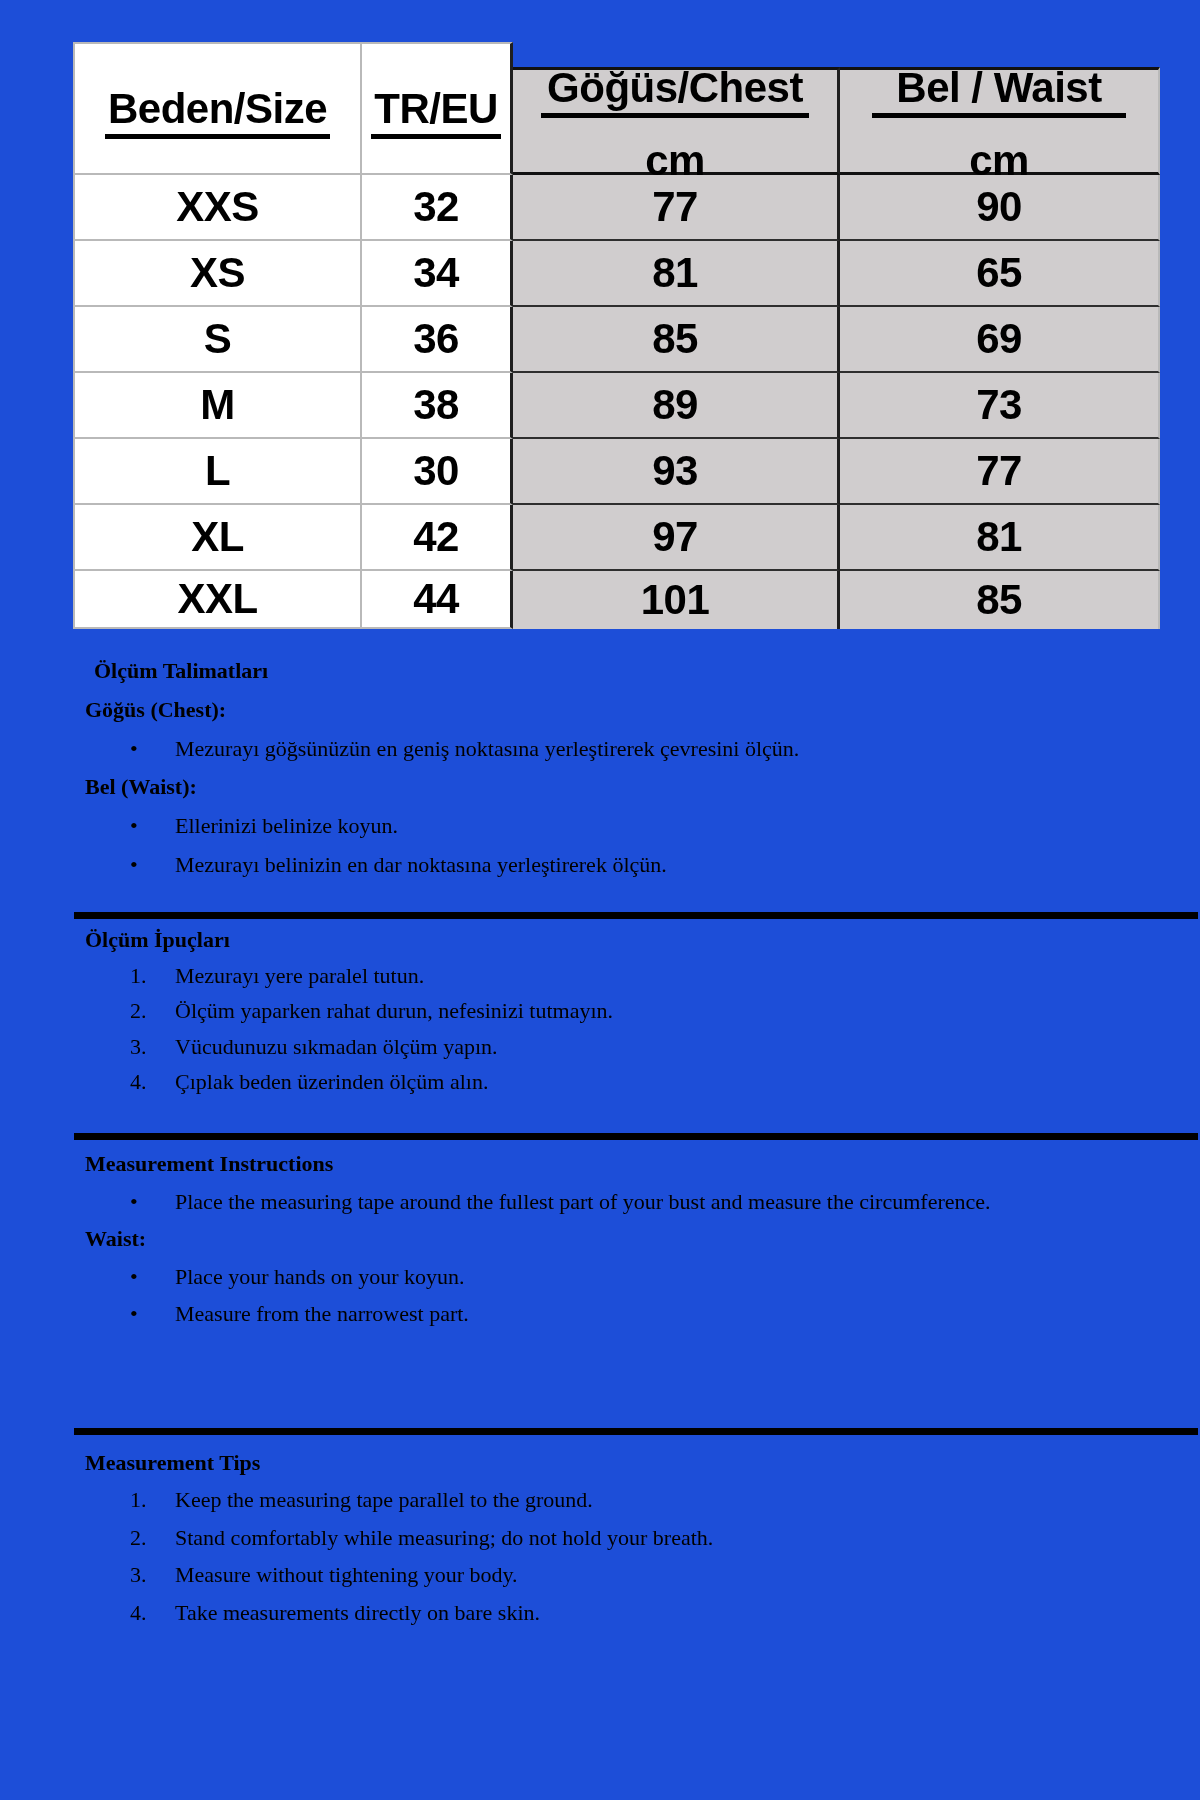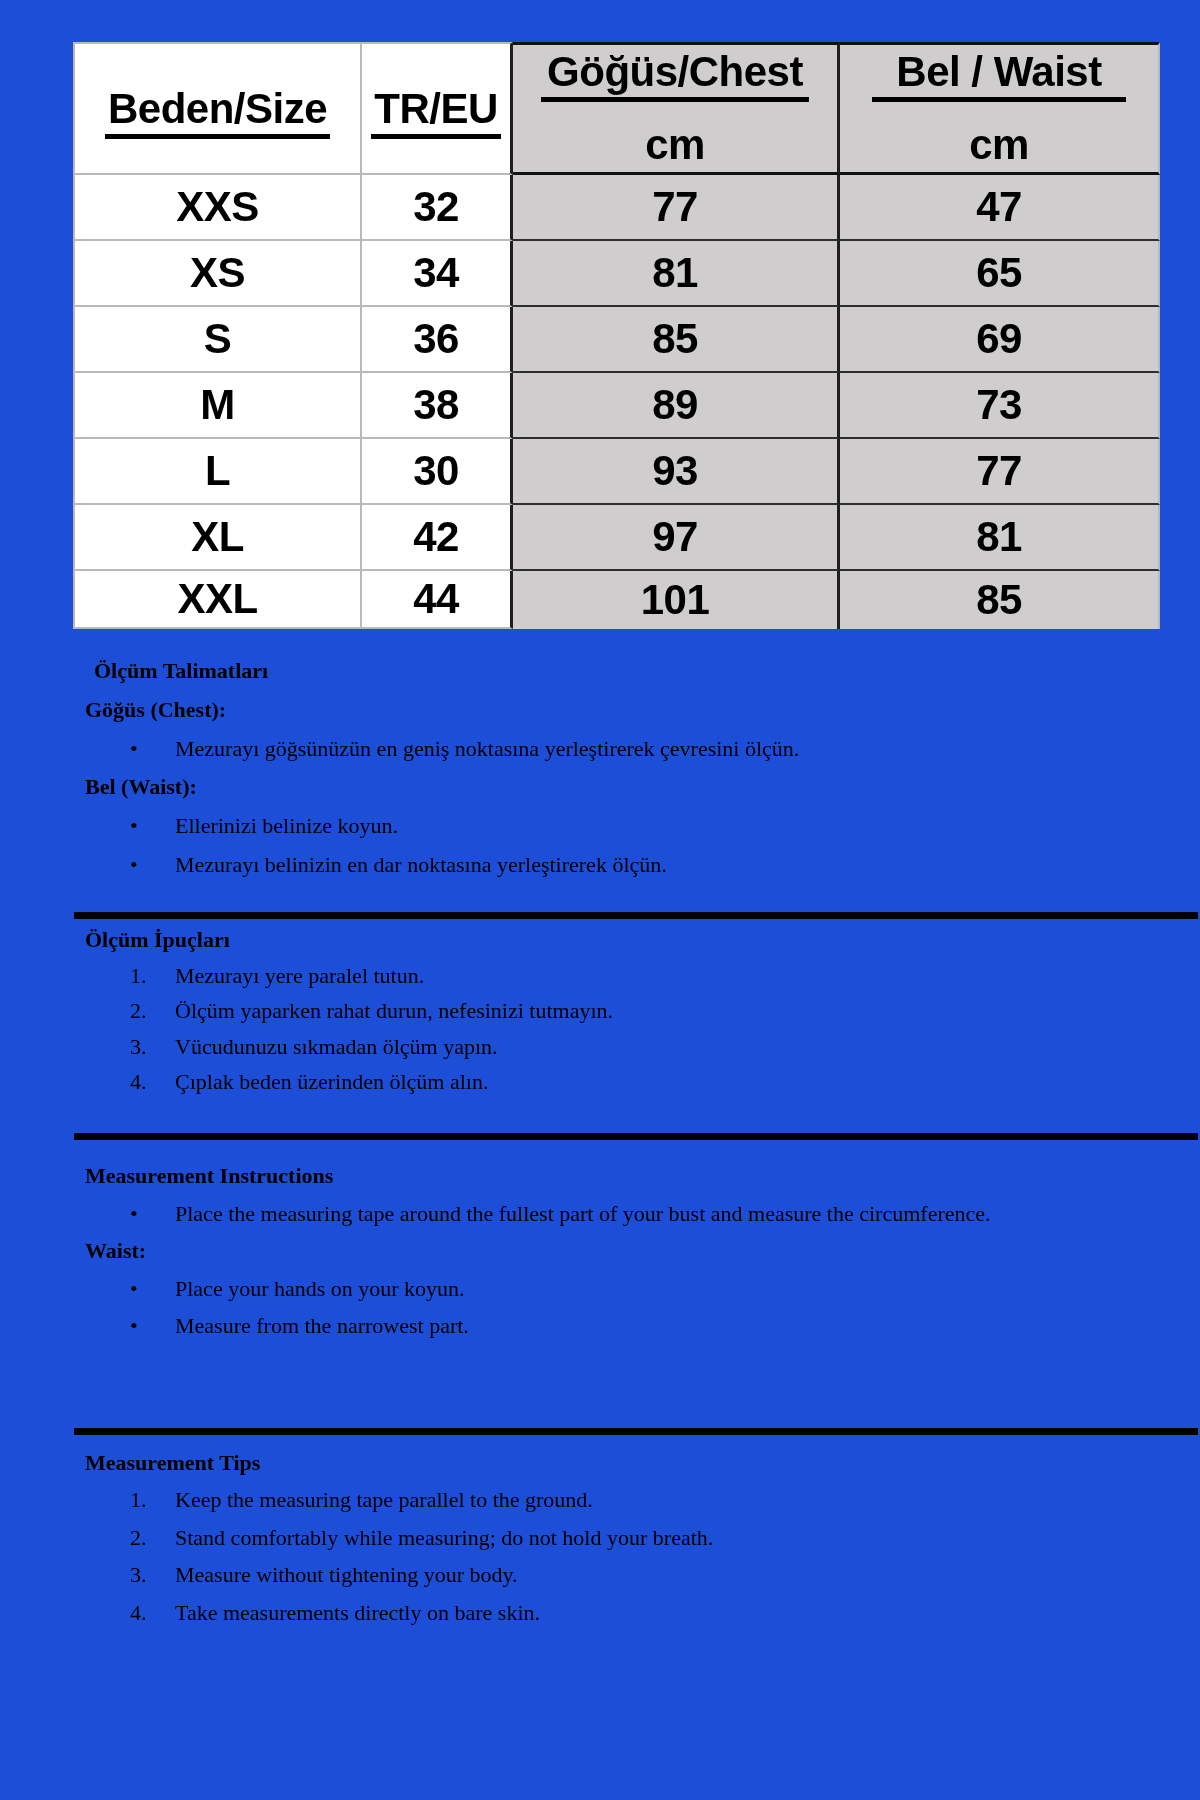--- a/index.html
+++ b/index.html
@@ -25,39 +25,39 @@
     font-size:42px; line-height:1;
   }
   .cell.white { background:#ffffff; border-right:2px solid #b9b9b9; border-bottom:2px solid #b9b9b9; }
   .cell.gray  { background:#d0cdce; border-right:2px solid #b9b9b9; border-bottom:2px solid #2e2e2e; }
   .cell.col1  { border-left:2px solid #b9b9b9; }
   .cell.col2  { border-right:3px solid #1f1f1f; }
   .cell.col3  { border-right:3px solid #1f1f1f; }
   .cell.hdr.white { border-top:2px solid #b9b9b9; }
   .cell.hdr.gray  { border-top:3px solid #111111; border-bottom:3px solid #111111; }
   .cell.hdr.white .u { padding:10px 3px 4px; border-bottom:5px solid #000; }
-  .cell.hdr.gray { flex-direction:column; justify-content:flex-start; gap:22px; padding-top:6px; }
+  .cell.hdr.gray { flex-direction:column; justify-content:center; gap:22px; padding-top:6px;margin-top:25px; }
   .cell.hdr.gray .u       { padding:0 6px 4px; border-bottom:5px solid #000; }
   .cell.hdr.gray .u.wide  { padding:0 24px 4px; }
   .cell.last.gray { border-bottom:none; }
 
   
   .rule { position:absolute; left:74px; width:1124px; height:7px; background:#000; }
   #rule-1 { top:912px; }
   #rule-2 { top:1133px; }
   #rule-3 { top:1428px; }
 
   .sec {
     position:absolute; left:85px; width:1105px;
     font-family:"Liberation Serif", serif;
     font-size:22px; color:#000;
   }
   #sec-0 { top:652px;  line-height:38.8px; }
   #sec-1 { top:922px;  line-height:35.6px; }
-  #sec-2 { top:1145px; line-height:37.6px;margin-top:12px; }
+  #sec-2 { top:1145px; line-height:37.6px; }
   #sec-3 { top:1444px; line-height:37.4px; }
 
   .sec .heading { font-weight:bold; }
   .sec .heading.indent { padding-left:9px; }
   .sec .label   { font-weight:bold; }
   .sec .li { position:relative; padding-left:90px; }
   .sec .li .marker {
     position:absolute; left:45px; top:0; width:42px;
     text-align:left; font-weight:normal;
   }
@@ -84,21 +84,21 @@
       <div class="cell white col1">
         <span>XXS</span>
       </div>
       <div class="cell white col2">
         <span>32</span>
       </div>
       <div class="cell gray col3">
         <span>77</span>
       </div>
       <div class="cell gray col4">
-        <span>47</span>
+        <span>90</span>
       </div>
       <div class="cell white col1">
         <span>XS</span>
       </div>
       <div class="cell white col2">
         <span>34</span>
       </div>
       <div class="cell gray col3">
         <span>81</span>
       </div>

